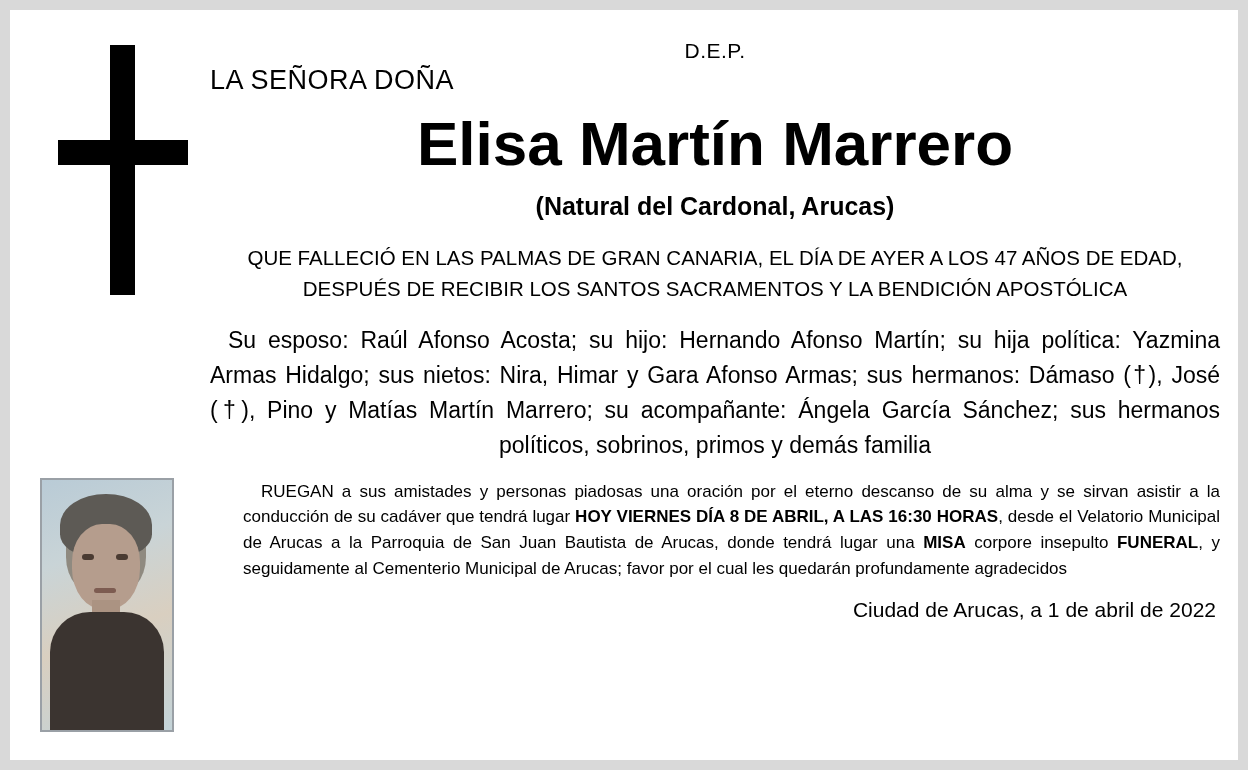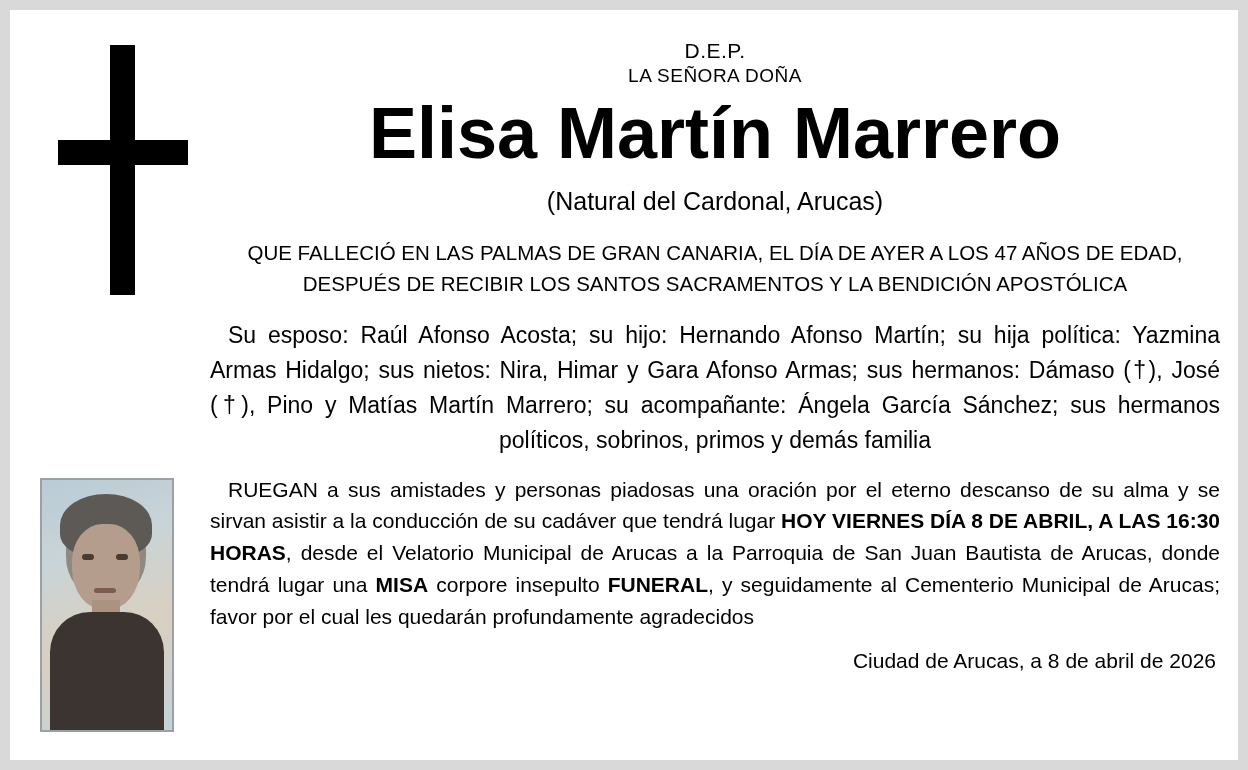--- a/index.html
+++ b/index.html
@@ -165,59 +165,59 @@
     top: 28px;
     width: 1010px;
   }
   .dep {
     text-align: center;
     font-size: 21px;
     letter-spacing: 0.5px;
     line-height: 1.25;
   }
   .senora {
-    text-align: center;
-    font-size: 19px;
+    font-size: 27px;
     letter-spacing: 0.5px;
     line-height: 1.25;
-    margin-bottom: 6px;
+    margin-bottom: 12px;
   }
   .name {
     text-align: center;
-    font-size: 72px;
+    font-size: 62px;
     font-weight: bold;
     line-height: 1.1;
     margin: 0 0 14px 0;
   }
   .natural {
     text-align: center;
     font-size: 25px;
-    font-weight: normal;
+    font-weight: bold;
     margin-bottom: 22px;
   }
   .died {
     text-align: center;
     font-size: 20.5px;
     line-height: 1.5;
     margin-bottom: 18px;
   }
   .family {
     text-align: justify;
     text-align-last: center;
     font-size: 23px;
     line-height: 1.52;
     text-indent: 18px;
     margin-bottom: 16px;
   }
   .request {
     text-align: justify;
-    font-size: 21px;
+    font-size: 17px;
     line-height: 1.52;
     text-indent: 18px;
     margin-bottom: 14px;
+    margin-left: 33px;
   }
   .request b { font-weight: bold; }
   .place-date {
     text-align: right;
     font-size: 21px;
     margin-top: 16px;
     padding-right: 4px;
   }
 </style>
 </head>
@@ -255,17 +255,17 @@
       <div class="senora">LA SEÑORA DOÑA</div>
       <div class="name">Elisa Martín Marrero</div>
       <div class="natural">(Natural del Cardonal, Arucas)</div>
       <div class="died">QUE FALLECIÓ EN LAS PALMAS DE GRAN CANARIA, EL DÍA DE AYER A LOS 47 AÑOS DE EDAD, DESPUÉS DE RECIBIR LOS SANTOS SACRAMENTOS Y LA BENDICIÓN APOSTÓLICA</div>
       <div class="family">Su esposo: Raúl Afonso Acosta; su hijo: Hernando Afonso Martín; su hija política: Yazmina Armas Hidalgo; sus nietos: Nira, Himar y Gara Afonso Armas; sus hermanos: Dámaso (†), José (†), Pino y Matías Martín Marrero; su acompañante: Ángela García Sánchez; sus hermanos políticos, sobrinos, primos y demás familia</div>
 
       <div class="request">
         <span>RUEGAN a sus amistades y personas piadosas una oración por el eterno descanso de su alma y se sirvan asistir a la conducción de su cadáver que tendrá lugar </span><b>HOY VIERNES DÍA 8 DE ABRIL, A LAS 16:30 HORAS</b><span>, desde el Velatorio Municipal de Arucas a la Parroquia de San Juan Bautista de Arucas, donde tendrá lugar una </span><b>MISA</b><span> corpore insepulto </span><b>FUNERAL</b><span>, y seguidamente al Cementerio Municipal de Arucas; favor por el cual les quedarán profundamente agradecidos</span>
       </div>
 
-      <div class="place-date">Ciudad de Arucas, a 8 de abril de 2026</div>
+      <div class="place-date">Ciudad de Arucas, a 1 de abril de 2022</div>
 
     </div>
   </div>
 </div>
 
 </body></html>

